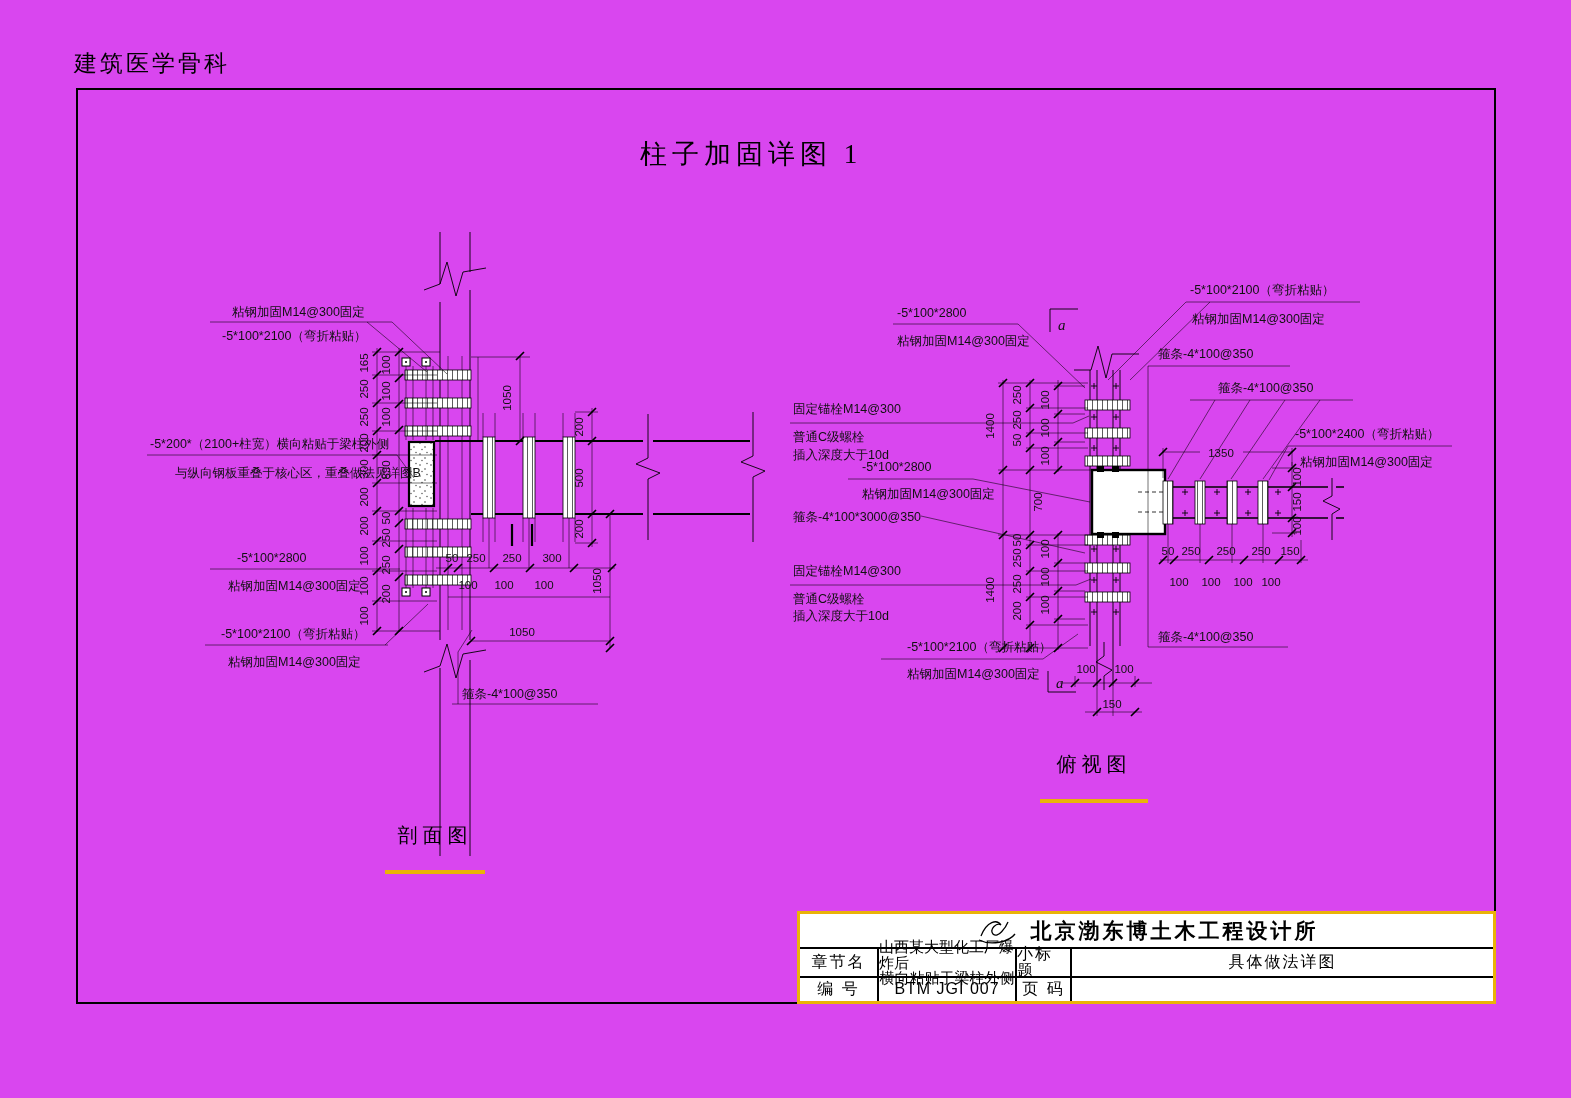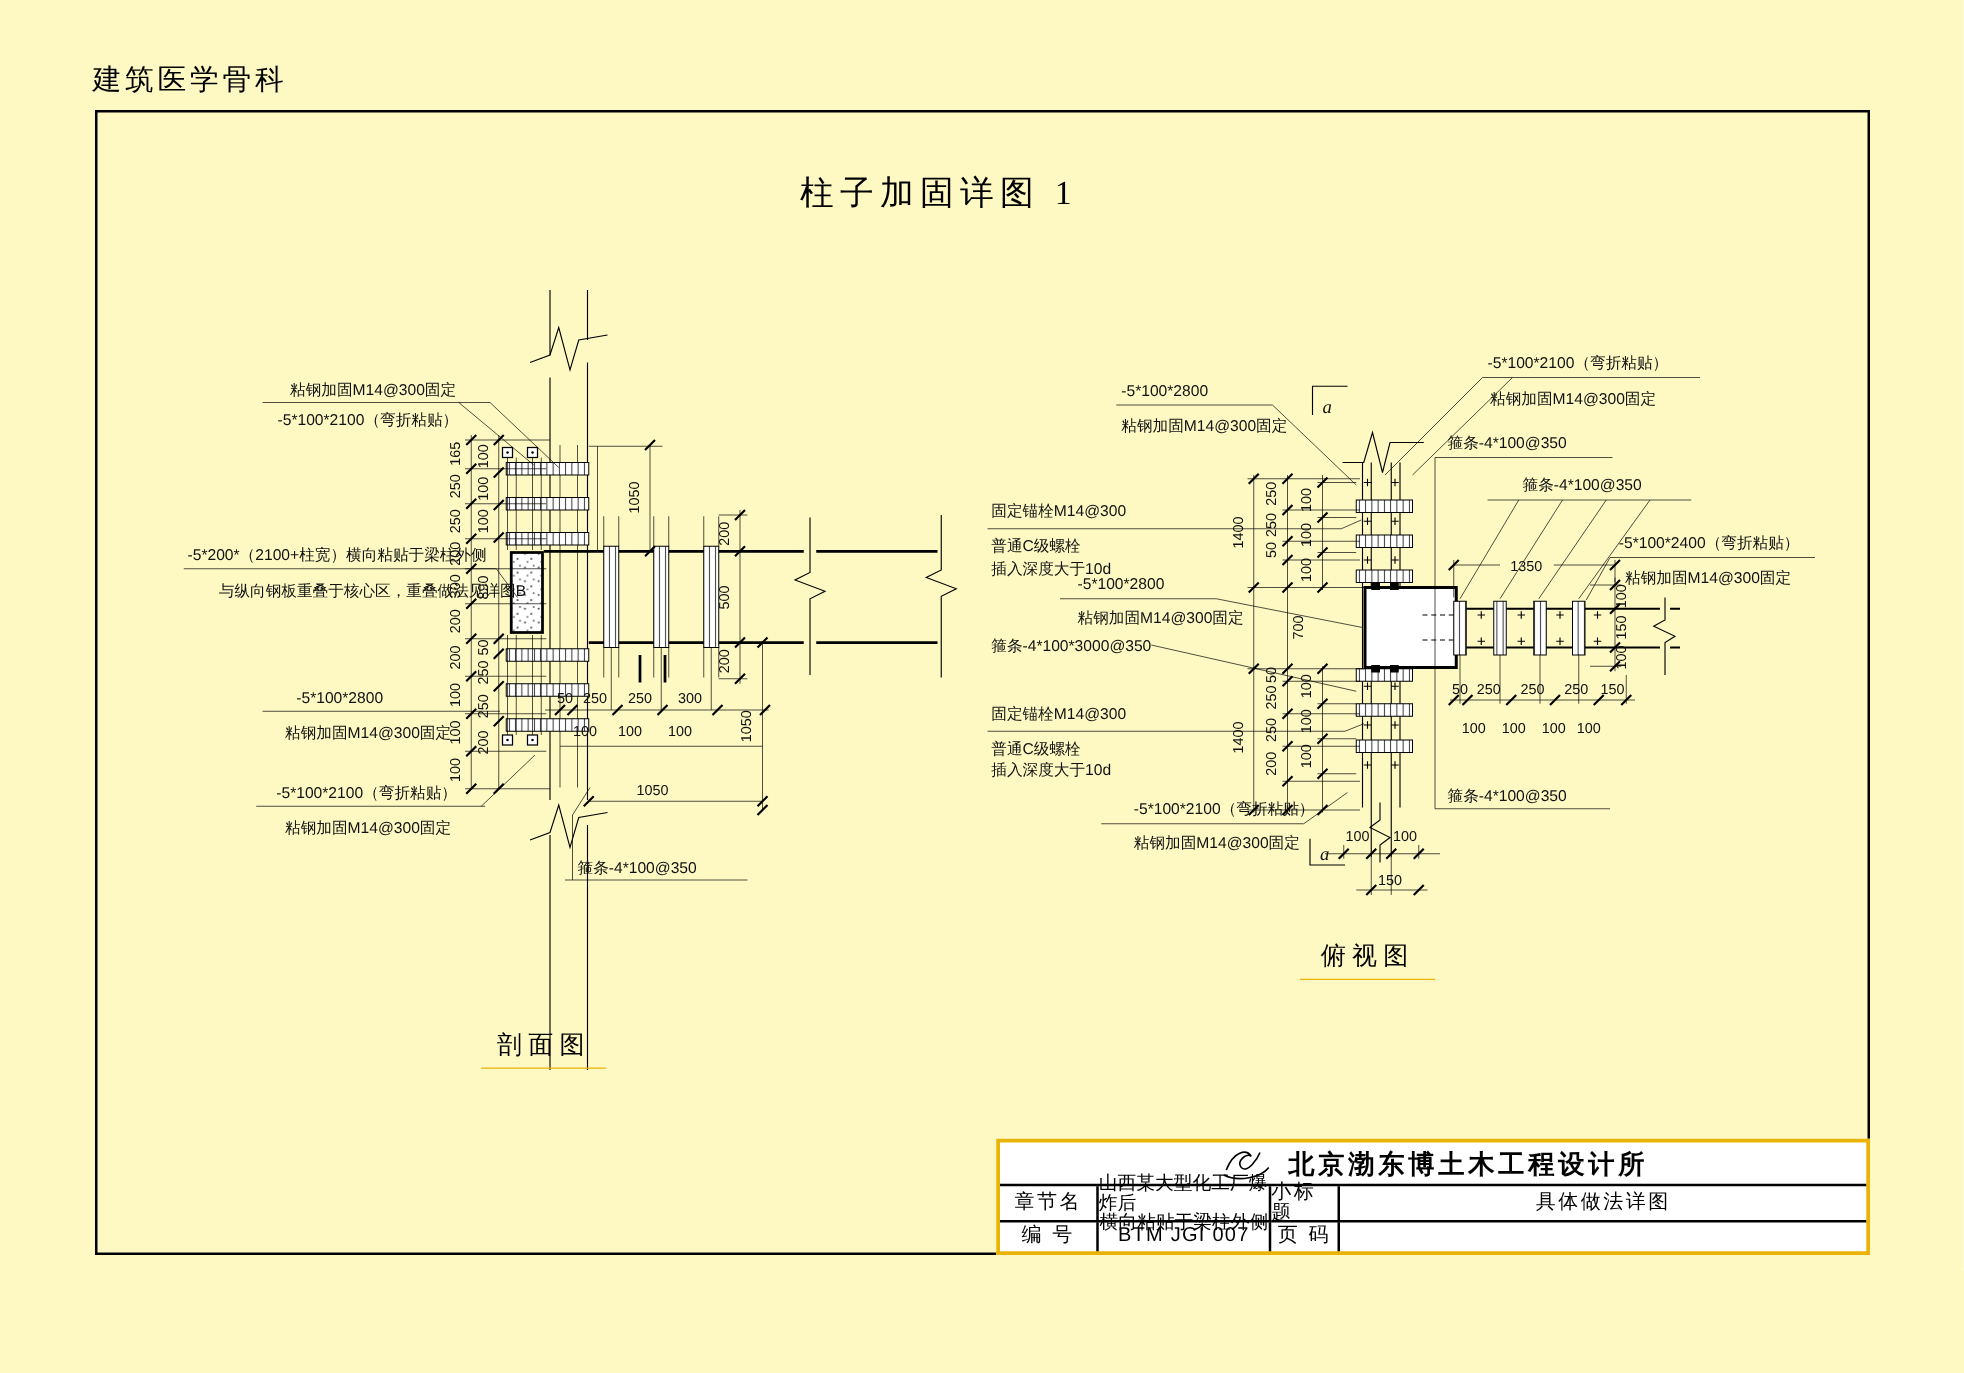--- a/index.html
+++ b/index.html
@@ -1,23 +1,23 @@
 <!DOCTYPE html>
 <html><head>
 <meta charset="utf-8">
 <style>
   html,body{margin:0;padding:0;background:#fff}
-  .sheet{position:relative;width:1571px;height:1098px;background:#fef9c3;overflow:hidden;
+  .sheet{position:relative;width:1571px;height:1098px;background:#d946ef;overflow:hidden;
          font-family:"Liberation Sans",sans-serif;color:#000}
   .hdr{position:absolute;left:74px;top:48px;font:23px "Liberation Serif",serif;letter-spacing:3px}
   .frame{position:absolute;left:76px;top:88px;width:1420px;height:916px;border:2.5px solid #000;box-sizing:border-box}
   .ptitle{position:absolute;left:640px;top:136px;width:320px;text-align:left;
           font:27px "Liberation Serif",serif;letter-spacing:5px}
   .cap{position:absolute;text-align:center;font:20px "Liberation Serif",serif;letter-spacing:5px;
-       border-bottom:1px solid #eab308;padding-bottom:5px}
+       border-bottom:4px solid #eab308;padding-bottom:21px}
   .cap-sec{left:385px;top:822px;width:100px}
   .cap-plan{left:1040px;top:751px;width:108px}
   svg.draw{position:absolute;left:0;top:0}
   .s1{stroke:#000;stroke-width:.9;fill:none}
   .s0{stroke:#000;stroke-width:.55;fill:none}
   .s2{stroke:#000;stroke-width:2.2;fill:none}
   .s3{stroke:#000;stroke-width:1.6;fill:none}
   .tk{stroke:#000;stroke-width:1.7;fill:none}
   .dash{stroke:#000;stroke-width:.8;fill:none;stroke-dasharray:4 3}
   text.an{font:12.5px "Liberation Sans",sans-serif;fill:#111}

